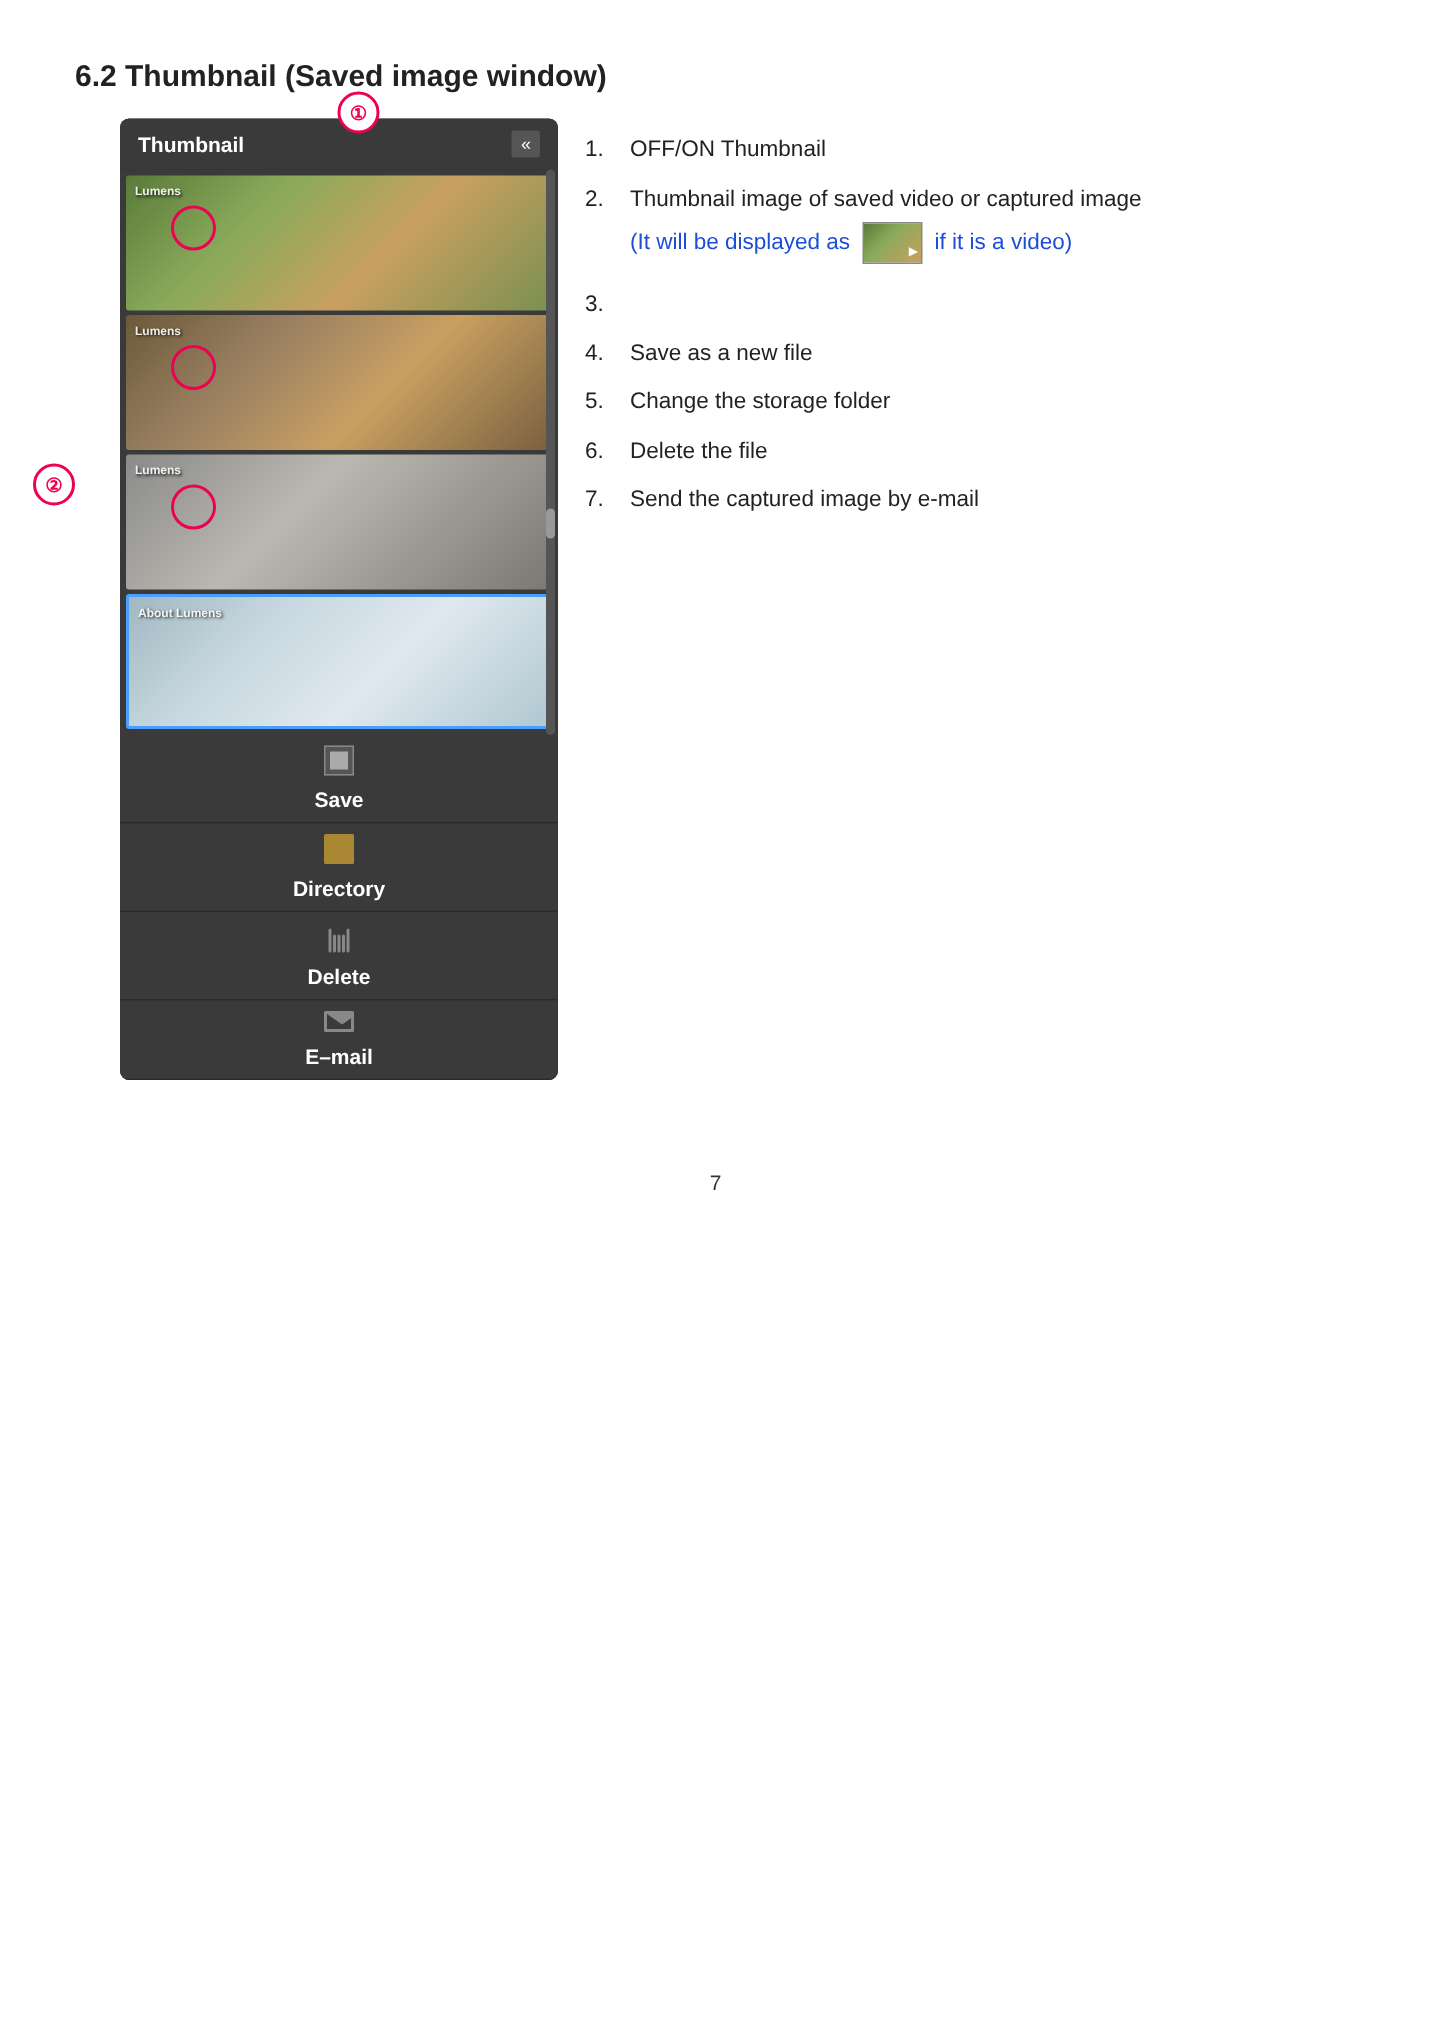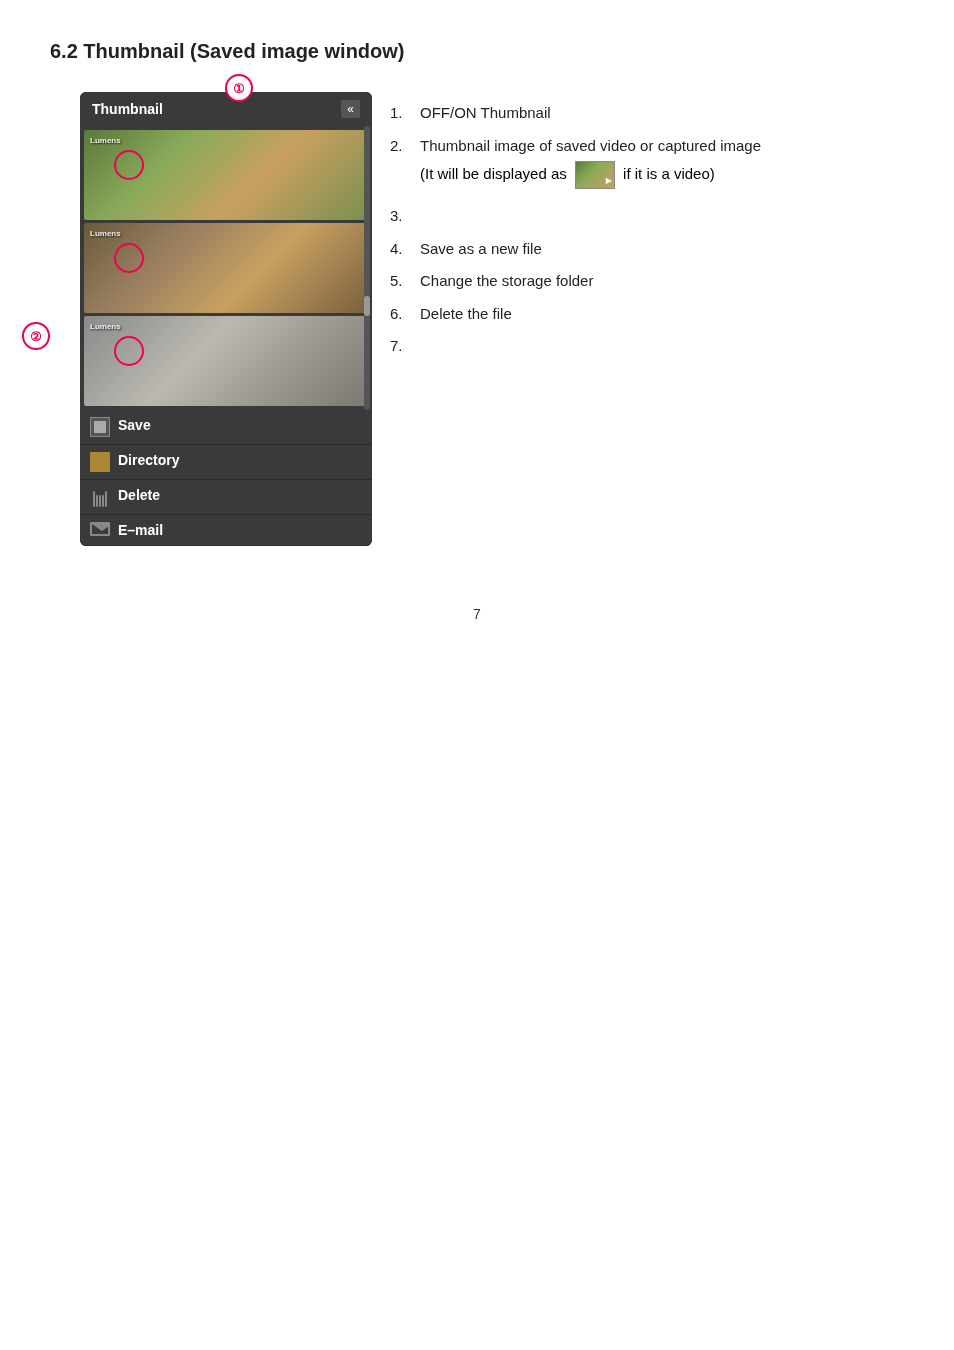--- a/index.html
+++ b/index.html
@@ -9,21 +9,21 @@
       background: #ffffff;
       font-family: Arial, sans-serif;
       font-size: 15px;
       color: #222;
       padding: 40px 50px;
     }
 
     .page-title {
       font-size: 20px;
       font-weight: bold;
-      margin-bottom: 29px;
+      margin-bottom: 16px;
     }
 
     .content-area {
       display: flex;
       flex-direction: row;
       align-items: flex-start;
       gap: 30px;
     }
 
     
@@ -181,26 +181,27 @@
     }
 
     
     .device-buttons {
       display: flex;
       flex-direction: column;
     }
 
     .dev-btn {
       display: flex;
-      align-items: flex-start;
+      align-items: center;
       padding: 7px 10px;
       background: #3a3a3a;
       border-bottom: 1px solid #2a2a2a;
       cursor: pointer;
       gap: 8px;
+      flex-direction: column;
     }
 
     .dev-btn-label {
       color: #ffffff;
       font-size: 14px;
       font-weight: bold;
     }
 
     .btn-icon-save {
       width: 20px;
@@ -312,21 +313,21 @@
       right: 2px;
       font-size: 8px;
       color: #fff;
     }
 
     .video-note {
       margin-top: 4px;
       margin-bottom: 6px;
       font-size: 15px;
       line-height: 1.5;
-      color: #000000;
+      color: #1d4ed8;
     }
 
     .page-number {
       text-align: center;
       margin-top: 60px;
       font-size: 14px;
       color: #333;
     }
   </style>
 </head>
@@ -354,20 +355,23 @@
           <span class="thumb-overlay-text">Lumens</span>
           <div class="thumb-circle"></div>
         </div>
         <div class="thumb thumb-2">
           <span class="thumb-overlay-text">Lumens</span>
           <div class="thumb-circle"></div>
         </div>
         <div class="thumb thumb-3">
           <span class="thumb-overlay-text">Lumens</span>
           <div class="thumb-circle"></div>
+        </div>
+        <div class="thumb thumb-4 thumb-active">
+          <span class="thumb-overlay-text">About Lumens</span>
         </div>
         <div class="scrollbar">
           <div class="scrollbar-thumb"></div>
         </div>
       </div>
 
       <div style="position:relative;">
 
         <div class="device-buttons">
 
@@ -439,20 +443,21 @@
         <span class="list-text">Change the storage folder</span>
       </li>
 
       <li>
         <span class="list-num">6.</span>
         <span class="list-text">Delete the file</span>
       </li>
 
       <li>
         <span class="list-num">7.</span>
+        <span class="list-text">Send the captured image by e-mail</span>
       </li>
 
     </ol>
   </div>
 
 </div>
 
 <div class="page-number">7</div>
 
 </body></html>

